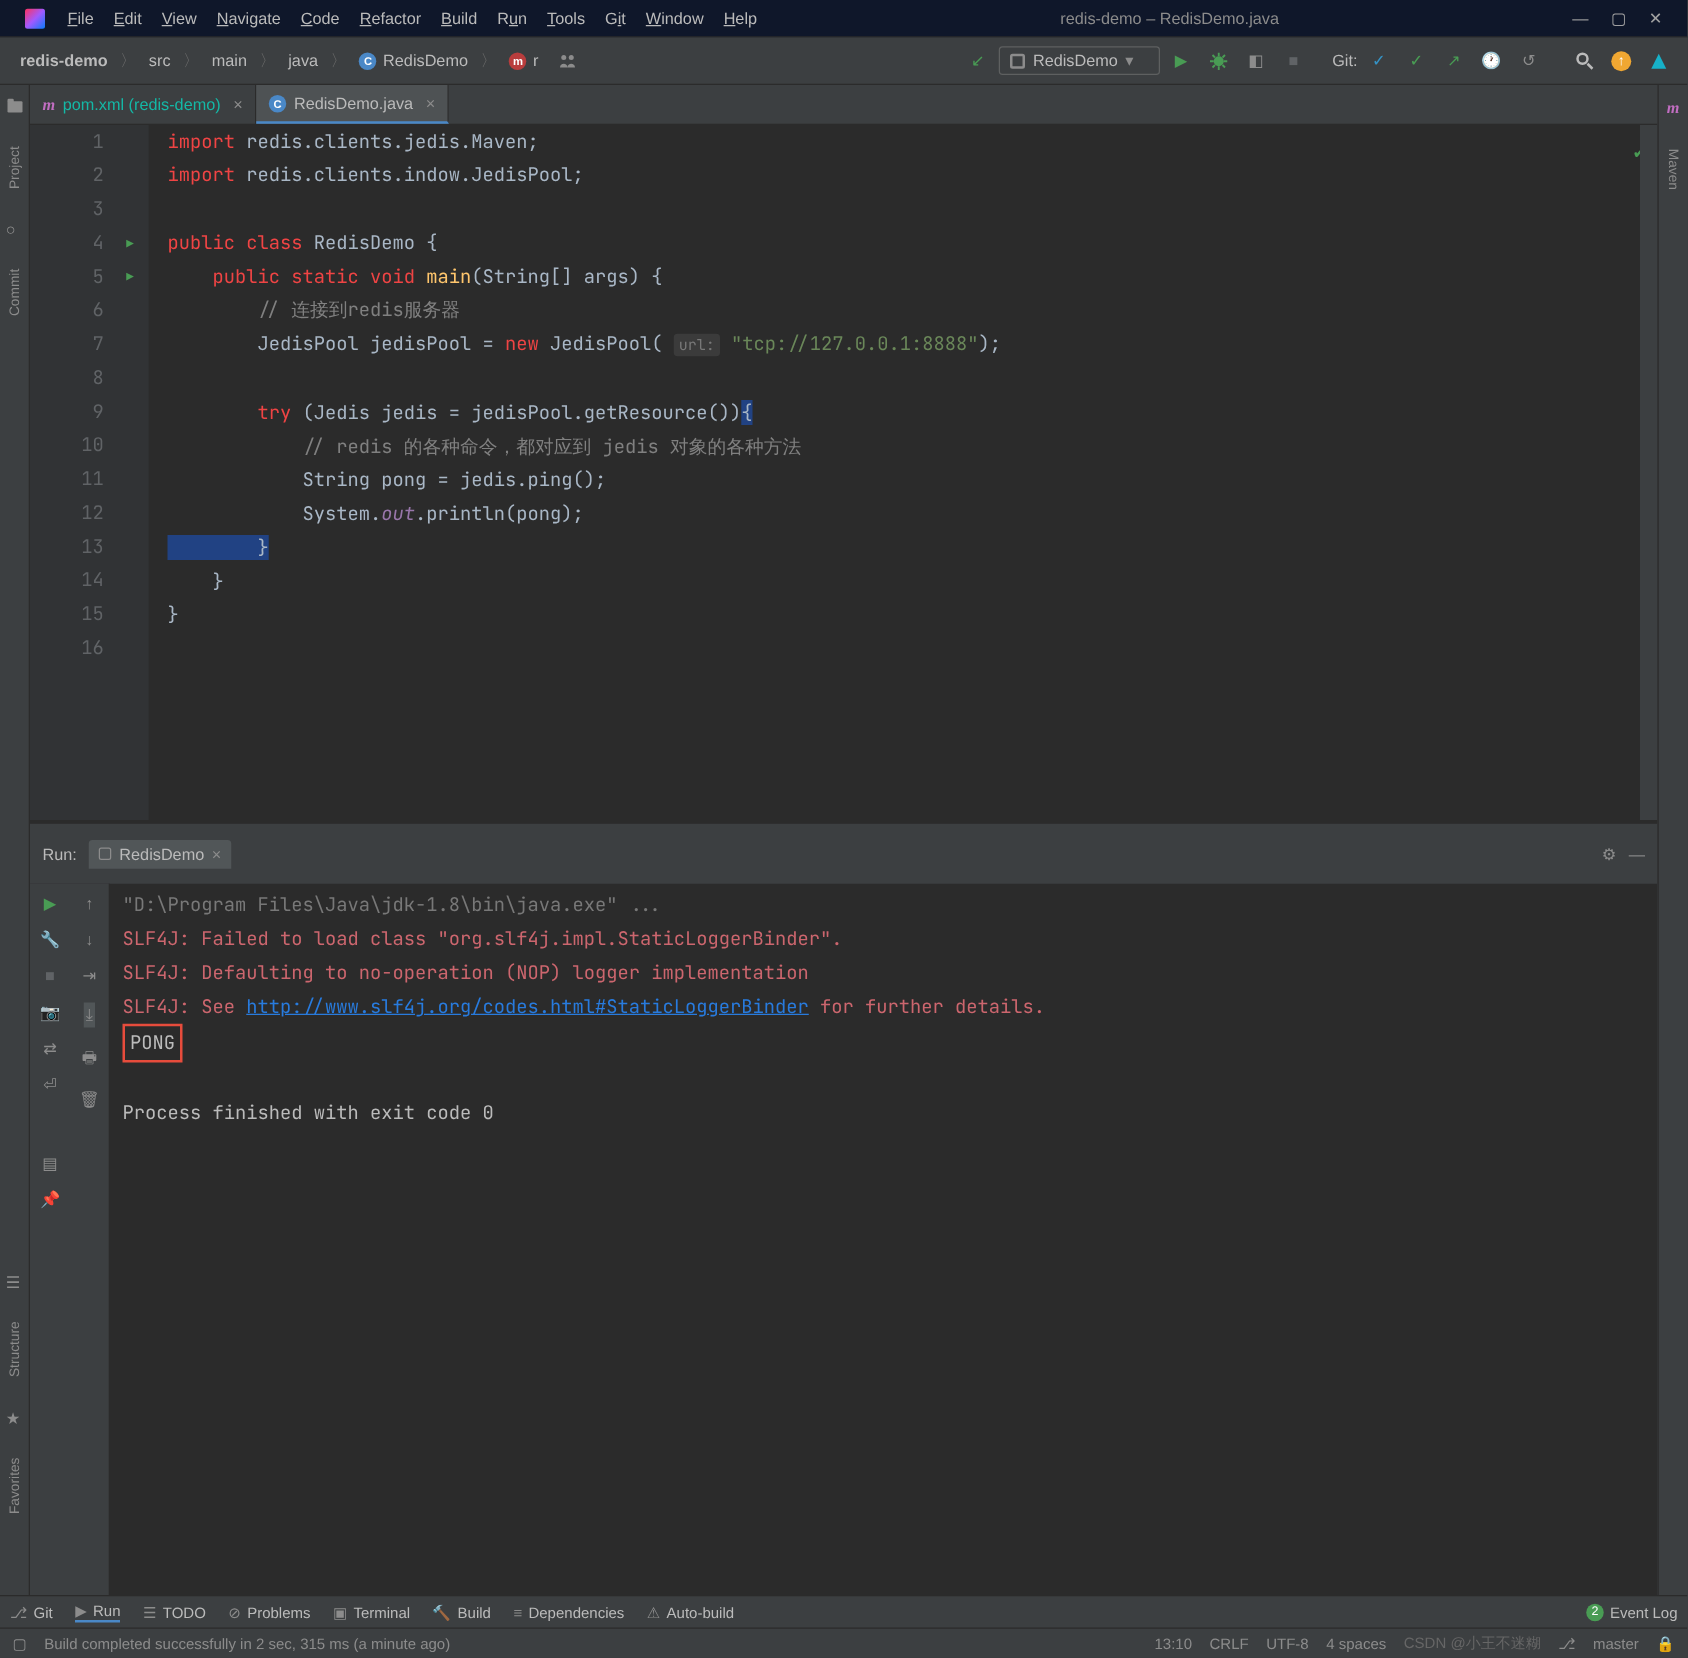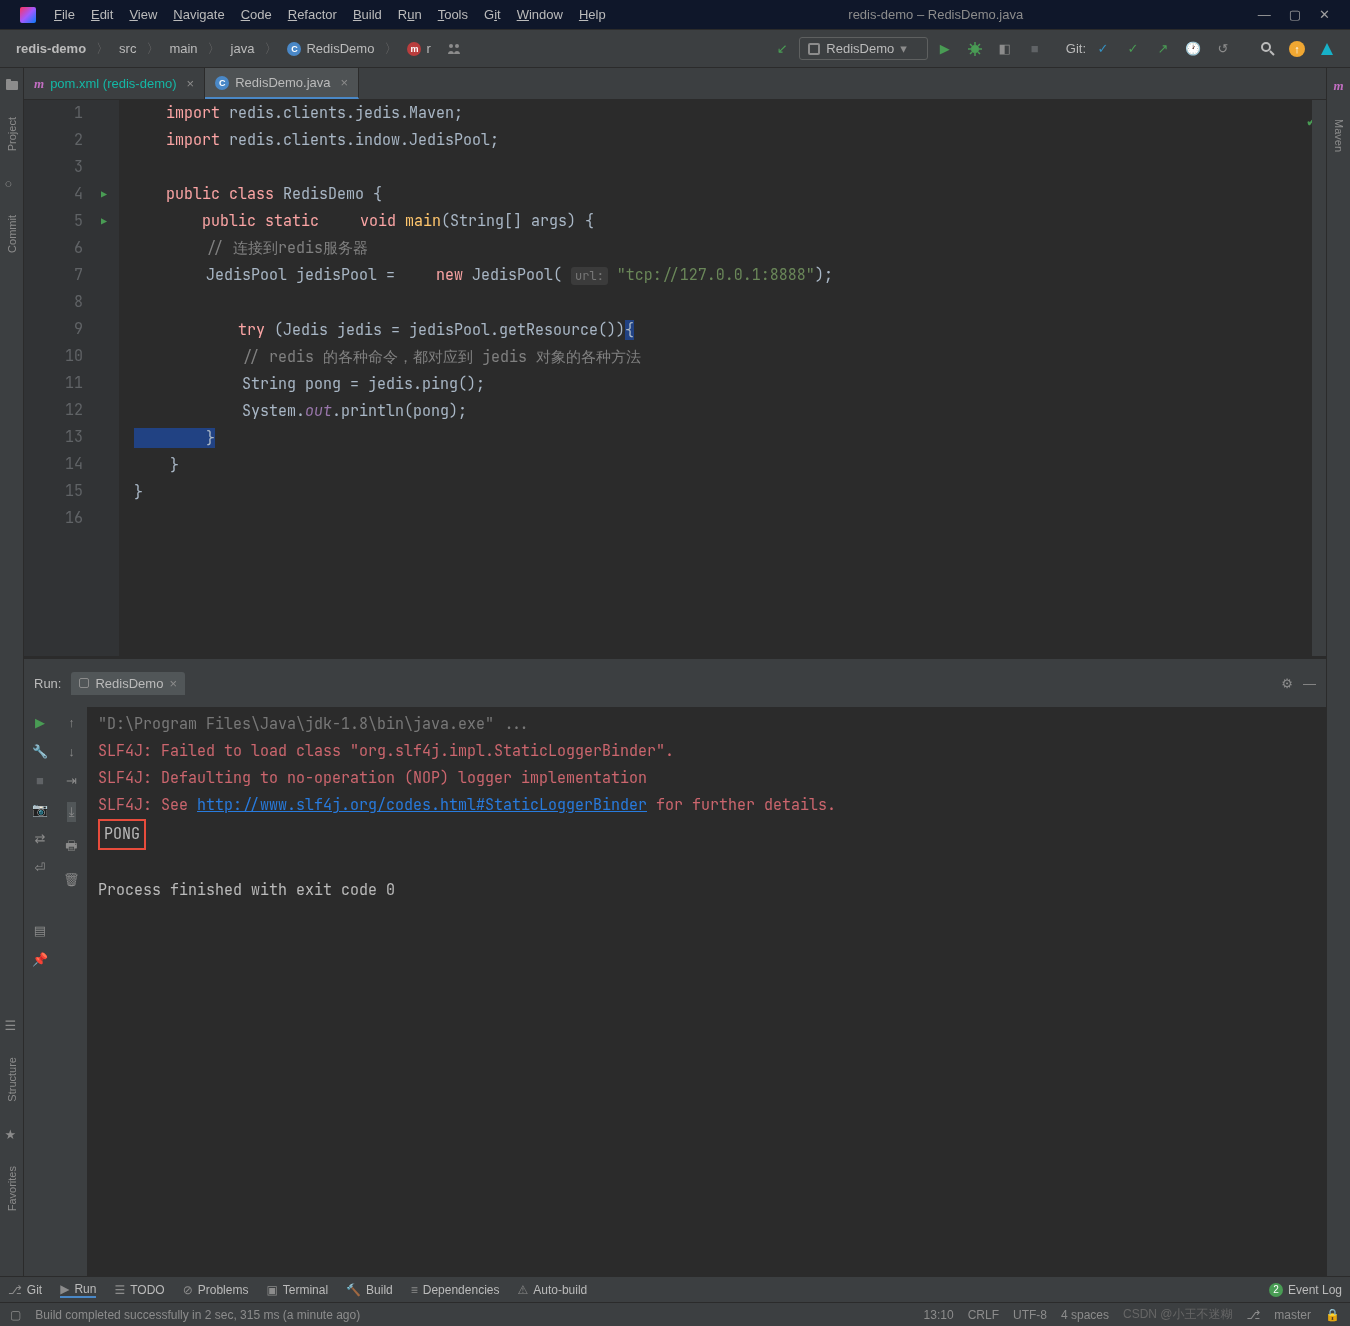--- a/index.html
+++ b/index.html
@@ -163,21 +163,21 @@
 }
 .gutter .ln { height: 27px; padding-right: 6px; }
 .gutter-marks { position: absolute; right: 6px; top: 0; }
 .gm { height: 27px; width: 18px; display: flex; align-items: center; justify-content: center; }
 .play-mark { color: #499c54; font-size: 10px; }
 .code {
   padding-left: 15px;
   white-space: pre;
   color: #a9b7c6;
 }
-.k { color: #fca5a5; margin-left: 32px; }
+.k { color: #ef4444; }
 .s { color: #6a8759; }
 .c { color: #808080; }
 .m { color: #ffc66d; }
 .st { color: #9876aa; font-style: italic; }
 .param-hint { background: #3b3b3b; color: #787878; padding: 1px 4px; border-radius: 3px; font-size: 12px; }
 .check-icon { position: absolute; right: 10px; top: 8px; color: #499c54; }
 .editor-scroll { position: absolute; right: 0; top: 0; bottom: 0; width: 14px; background: #3c3f41; }
 .run-panel {
   height: 620px;
   border-top: 3px solid #2b2b2b;

